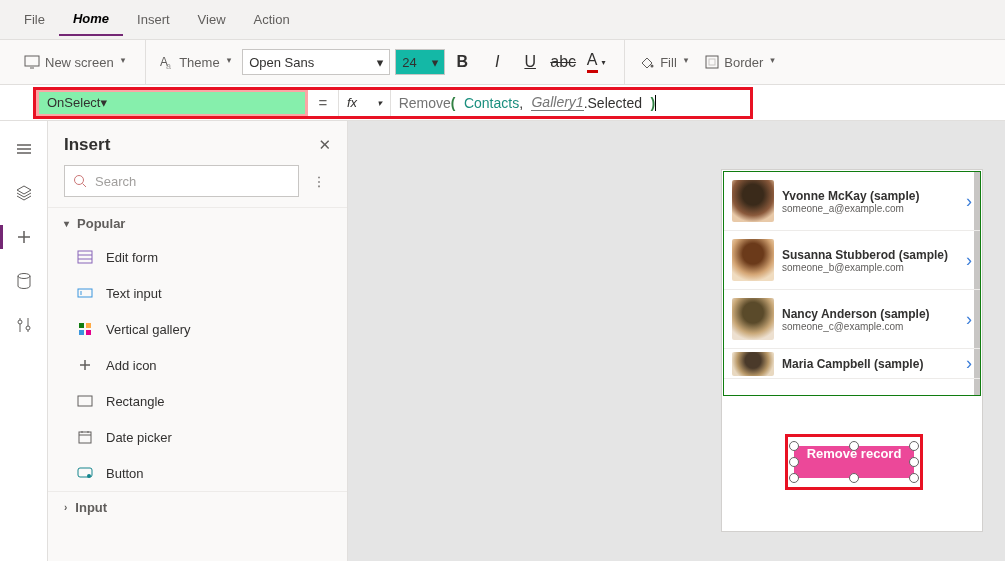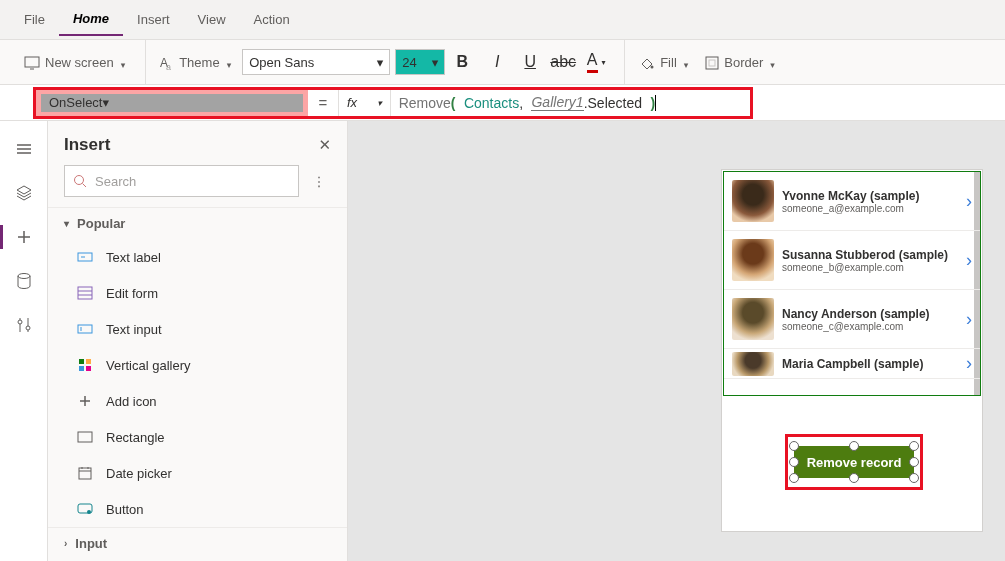--- a/index.html
+++ b/index.html
@@ -7,30 +7,30 @@
 
 
 .menubar { height: 40px; background: #f3f2f1; display: flex; align-items: center; padding: 0 10px; border-bottom: 1px solid #e1dfdd; }
 .menubar-item { padding: 8px 14px; cursor: pointer; color: #605e5c; }
 .menubar-item.active { color: #000; border-bottom: 2px solid #742774; font-weight: 600; font-style: italic; }
 
 
 .ribbon { height: 45px; background: #faf9f8; display: flex; align-items: center; padding: 0 10px; gap: 6px; border-bottom: 1px solid #e1dfdd; }
 .ribbon-group { display: flex; align-items: center; gap: 5px; padding: 0 8px; height: 100%; }
 .ribbon-group + .ribbon-group { border-left: 1px solid #e1dfdd; }
-.ribbon-btn { display: flex; align-items: flex-end; gap: 5px; padding: 4px 6px; cursor: pointer; color: #605e5c; }
+.ribbon-btn { display: flex; align-items: flex-start; gap: 5px; padding: 4px 6px; cursor: pointer; color: #605e5c; }
 .ribbon-btn .chev { font-size: 9px; color: #605e5c; margin-left: 2px; }
 .font-select { width: 148px; height: 26px; border: 1px solid #c8c6c4; background: #fff; padding: 0 6px; display: flex; align-items: center; justify-content: space-between; }
 .size-select { width: 50px; height: 26px; border: 1px solid #c8c6c4; background: #14b8a6; padding: 0 6px; display: flex; align-items: center; justify-content: space-between; }
 .fmt-btn { width: 28px; height: 28px; display: flex; align-items: center; justify-content: center; font-size: 16px; color: #323130; cursor: pointer; }
 
 
 .formula-row { height: 36px; display: flex; align-items: center; padding: 2px 8px; border-bottom: 1px solid #e1dfdd; position: relative; }
 .red-box-formula { position: absolute; border: 3px solid #e81123; top: 2px; left: 33px; width: 720px; height: 32px; pointer-events: none; z-index: 10; }
-.prop-select { width: 272px; height: 28px; border: 5px solid #fca5a5; background: #a3a3a3; display: flex; align-items: center; justify-content: flex-start; padding: 0 8px; margin-left: 28px; }
+.prop-select { width: 272px; height: 28px; border: 3px solid #fca5a5; background: #86efac; display: flex; align-items: center; justify-content: flex-start; padding: 0 8px; margin-left: 28px; }
 .eq-sign { width: 30px; text-align: center; font-size: 15px; color: #605e5c; }
 .fx-btn { display: flex; align-items: center; gap: 20px; padding: 0 8px; border-right: 1px solid #e1dfdd; border-left: 1px solid #e1dfdd; height: 28px; font-style: italic; }
 .fx-btn .chev { font-size: 9px; }
 .formula-input { flex: 1; height: 28px; padding: 0 8px; display: flex; align-items: center; font-family: Consolas, monospace; font-size: 14px; }
 .tok-fn { color: #737373; }
 .tok-paren { color: #318143; font-weight: 600; }
 .tok-ref { color: #1a8f7e; }
 .tok-ref2 { color: #767676; font-style: italic; border-bottom: 1px solid #767676; }
 .tok-prop { color: #323130; }
 .cursor-bar { display:inline-block; width:1px; height:16px; background:#000; vertical-align:middle; }
@@ -67,21 +67,21 @@
 .row-text { flex: 1; overflow: hidden; }
 .row-name { font-size: 12px; font-weight: 600; white-space: nowrap; overflow: hidden; text-overflow: ellipsis; }
 .row-email { font-size: 10px; color: #605e5c; white-space: nowrap; overflow: hidden; text-overflow: ellipsis; }
 .row-chev { color: #3b7dd8; font-size: 18px; font-weight: 300; }
 .last-row { height: 30px !important; }
 .last-row .avatar { width: 42px; height: 24px; }
 
 
 .selected-btn-wrap { position: absolute; left: 72px; top: 276px; width: 120px; height: 32px; }
 .red-box-btn { position: absolute; border: 3px solid #e81123; top: -12px; left: -9px; width: 138px; height: 56px; pointer-events: none; z-index: 5; }
-.sel-btn { width: 100%; height: 100%; background: #4d7c0f; color: #fff; font-size: 13px; font-weight: 600; display: flex; align-items: center; justify-content: center; position: relative; }
+.sel-btn { width: 100%; height: 100%; background: #ec4899; color: #fff; font-size: 13px; font-weight: 600; display: flex; align-items: flex-start; justify-content: center; position: relative; }
 .handle { position: absolute; width: 10px; height: 10px; background: #fff; border: 1px solid #666; border-radius: 50%; }
 .h-tl { top: -5px; left: -5px; } .h-tm { top: -5px; left: 50%; margin-left: -5px; } .h-tr { top: -5px; right: -5px; }
 .h-ml { top: 50%; left: -5px; margin-top: -5px; } .h-mr { top: 50%; right: -5px; margin-top: -5px; }
 .h-bl { bottom: -5px; left: -5px; } .h-bm { bottom: -5px; left: 50%; margin-left: -5px; } .h-br { bottom: -5px; right: -5px; }
 
 
 svg { display: block; }
 </style>
 </head>
 <body>
@@ -233,29 +233,20 @@
               <line x1="9.5" y1="9.5" x2="13" y2="13" stroke="#c77"></line>
             </svg>
           </span>
         <span>Search</span>
       </div>
       <div class="more-btn">⋮</div>
     </div>
     <div class="panel-section-h">
       <span style="font-size:10px">▾</span>
       <span>Popular</span>
-    </div>
-    <div class="panel-item">
-      <span class="item-icon">
-          <svg width="16" height="14">
-            <rect x="1" y="3" width="14" height="8" fill="none" stroke="#3a96dd"></rect>
-            <line x1="4" y1="7" x2="8" y2="7" stroke="#3a96dd"></line>
-          </svg>
-        </span>
-      <span>Text label</span>
     </div>
     <div class="panel-item">
       <span class="item-icon">
           <svg width="16" height="14">
             <rect x="1" y="1" width="14" height="12" fill="none" stroke="#8764b8"></rect>
             <line x1="1" y1="5" x2="15" y2="5" stroke="#8764b8"></line>
             <line x1="1" y1="9" x2="15" y2="9" stroke="#8764b8"></line>
           </svg>
         </span>
       <span>Edit form</span>

